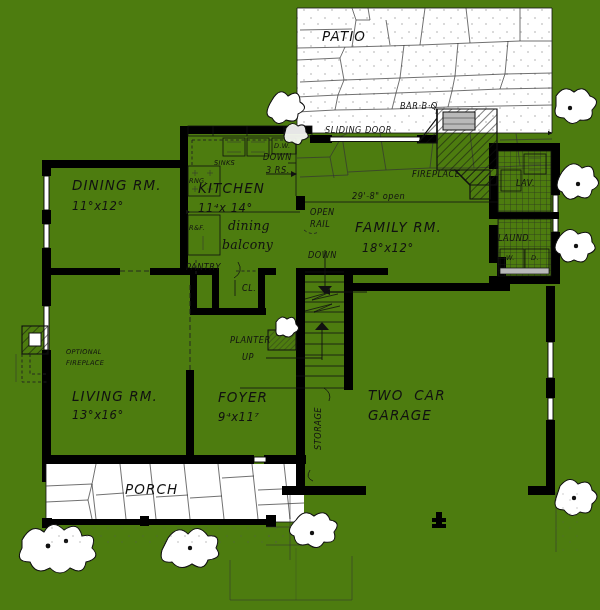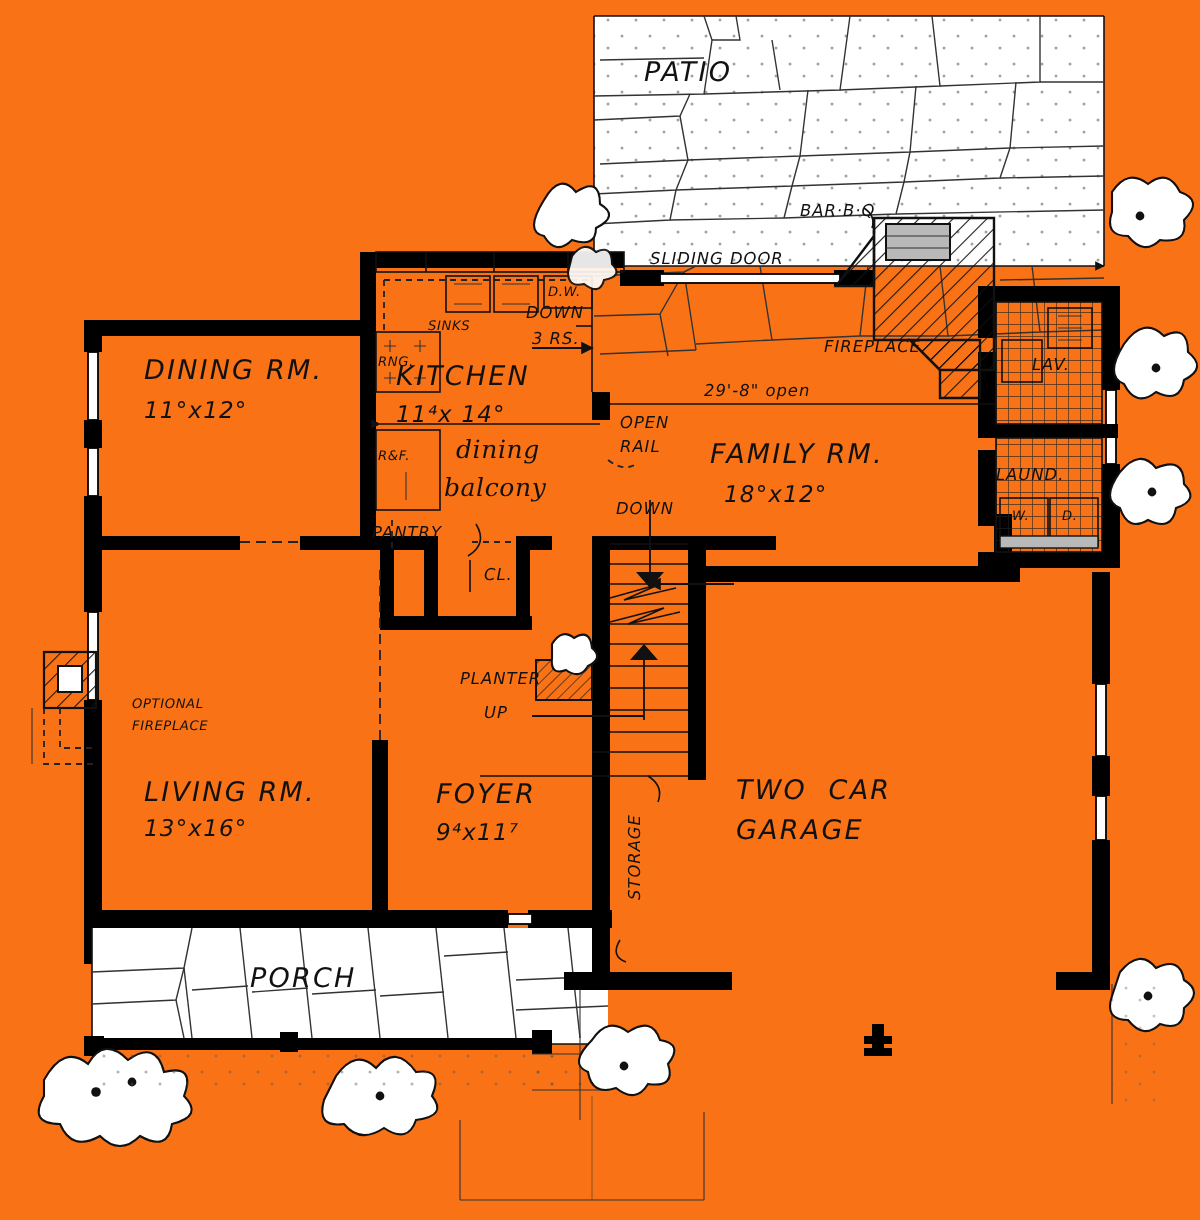--- a/index.html
+++ b/index.html
@@ -1,20 +1,20 @@
 <!DOCTYPE html>
 <html><head>
 <meta charset="utf-8">
 <style>
   html,body{margin:0;padding:0;background:#ffffff;}
   body{
     font-family:"Liberation Sans", sans-serif;
     width:600px;height:610px;overflow:hidden;position:relative;
   }
-  #plan{position:relative;width:600px;height:610px;background:#f97316;}
+  #plan{position:relative;width:600px;height:610px;background:#4d7c0f;}
   svg{display:block;position:absolute;top:0;left:0;}
 
   
   .lbl{
     font-family:"DejaVu Sans", sans-serif;
     font-style:italic;
     fill:#111;
     dominant-baseline:middle;
     white-space:pre;
   }

